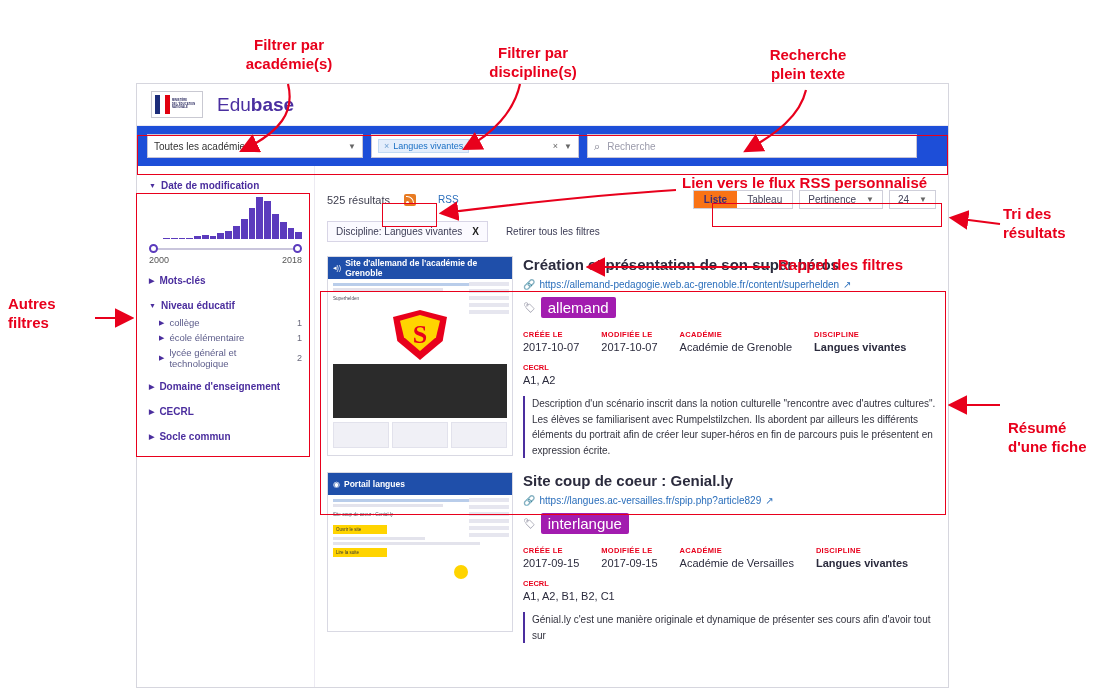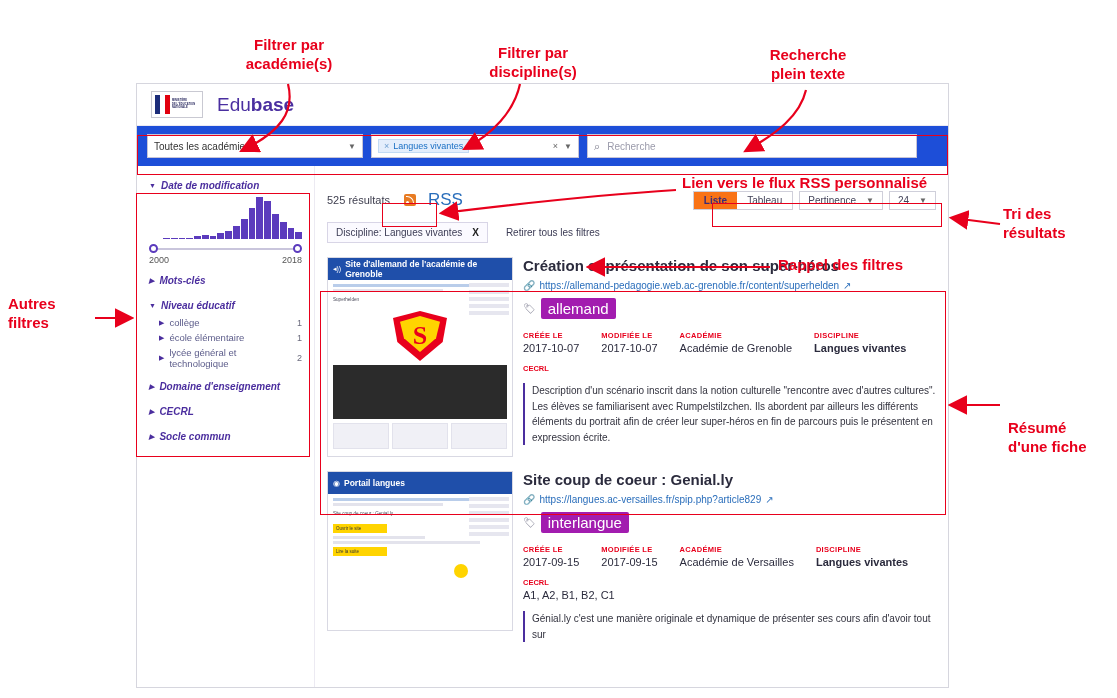--- a/index.html
+++ b/index.html
@@ -91,21 +91,21 @@
 
   .content { display: flex; height: calc(100% - 82px); }
   .sidebar {
     width: 178px; border-right: 1px solid #eceaf2;
     padding: 8px 0 0 0;
     font-size: 10px; color: #3c3c4c;
   }
   .facet-group { padding: 6px 12px 4px 12px; }
   .facet-title {
     color: #4b2e9e; font-weight: bold; font-size: 10px;
-    display: flex; align-items: center; gap: 5px; margin-bottom: 4px; font-style: italic;
+    display: flex; align-items: center; gap: 5px; margin-bottom: 4px;
   }
   .tri { font-size: 7px; color: #4b2e9e; }
   
   .histo { height: 44px; display: flex; align-items: flex-end; gap: 1px; padding-left: 14px; }
   .histo i { display: block; width: 7px; background: #5b3bbd; }
   .slider { margin-top: 5px; position: relative; height: 10px; }
   .slider .rail { position: absolute; left: 2px; right: 2px; top: 4px; height: 2px; background: #c9c5dc; }
   .slider .knob {
     position: absolute; top: 0; width: 9px; height: 9px; border-radius: 50%;
     background: #fff; border: 2px solid #5b3bbd;
@@ -117,22 +117,22 @@
     display: flex; align-items: center; justify-content: space-between;
     font-size: 9.5px; color: #5c5c8a; padding: 2px 0 2px 10px;
   }
   .facet-row .nm { display: flex; gap: 5px; align-items: center; }
   .facet-row .ct { color: #6b6b7d; font-size: 9px; }
 
   .results { flex: 1; padding: 24px 12px; }
   .res-head { display: flex; align-items: center; justify-content: space-between; }
   .res-count { font-size: 11px; color: #3d3d4d; }
   .rss {
-    display: inline-flex; align-items: center; gap: 12px;
-    color: #2a6ebb; font-size: 17px; margin-left: 14px;
+    display: inline-flex; align-items: center; gap: 22px;
+    color: #2a6ebb; font-size: 10px; margin-left: 14px;
   }
   .rss-ico {
     width: 12px; height: 12px; background: #e87b22; border-radius: 2px;
     position: relative;
   }
   .rss-ico:after {
     content: ""; position: absolute; left: 2px; bottom: 2px;
     width: 3px; height: 3px; border-radius: 50%; background: #fff;
   }
   .rss-ico:before {
@@ -441,20 +441,21 @@
               <div class="lbl">ACADÉMIE</div>
               <div class="val">Académie de Grenoble</div>
             </div>
             <div>
               <div class="lbl">DISCIPLINE</div>
               <div class="val b">Langues vivantes</div>
             </div>
           </div>
           <div class="cecrl">
             <div class="lbl" style="font-size:7.5px;color:#e8001c;font-weight:bold">CECRL</div>
+            <div class="val" style="font-size:11px;color:#2b2b3d;margin-top:2px">A1, A2</div>
           </div>
           <div class="desc">Description d'un scénario inscrit dans la notion culturelle "rencontre avec d'autres cultures". Les élèves se familiarisent avec Rumpelstilzchen. Ils abordent par ailleurs les différents éléments du portrait afin de créer leur super-héros en fin de parcours puis le présentent en expression écrite.</div>
         </div>
       </div>
 
       <div class="card">
         <div class="thumb thumb-2">
           <div class="t-band">
             <span style="color:#fff;font-size:8px">◉</span>
             <span class="t-title">Portail langues</span>

